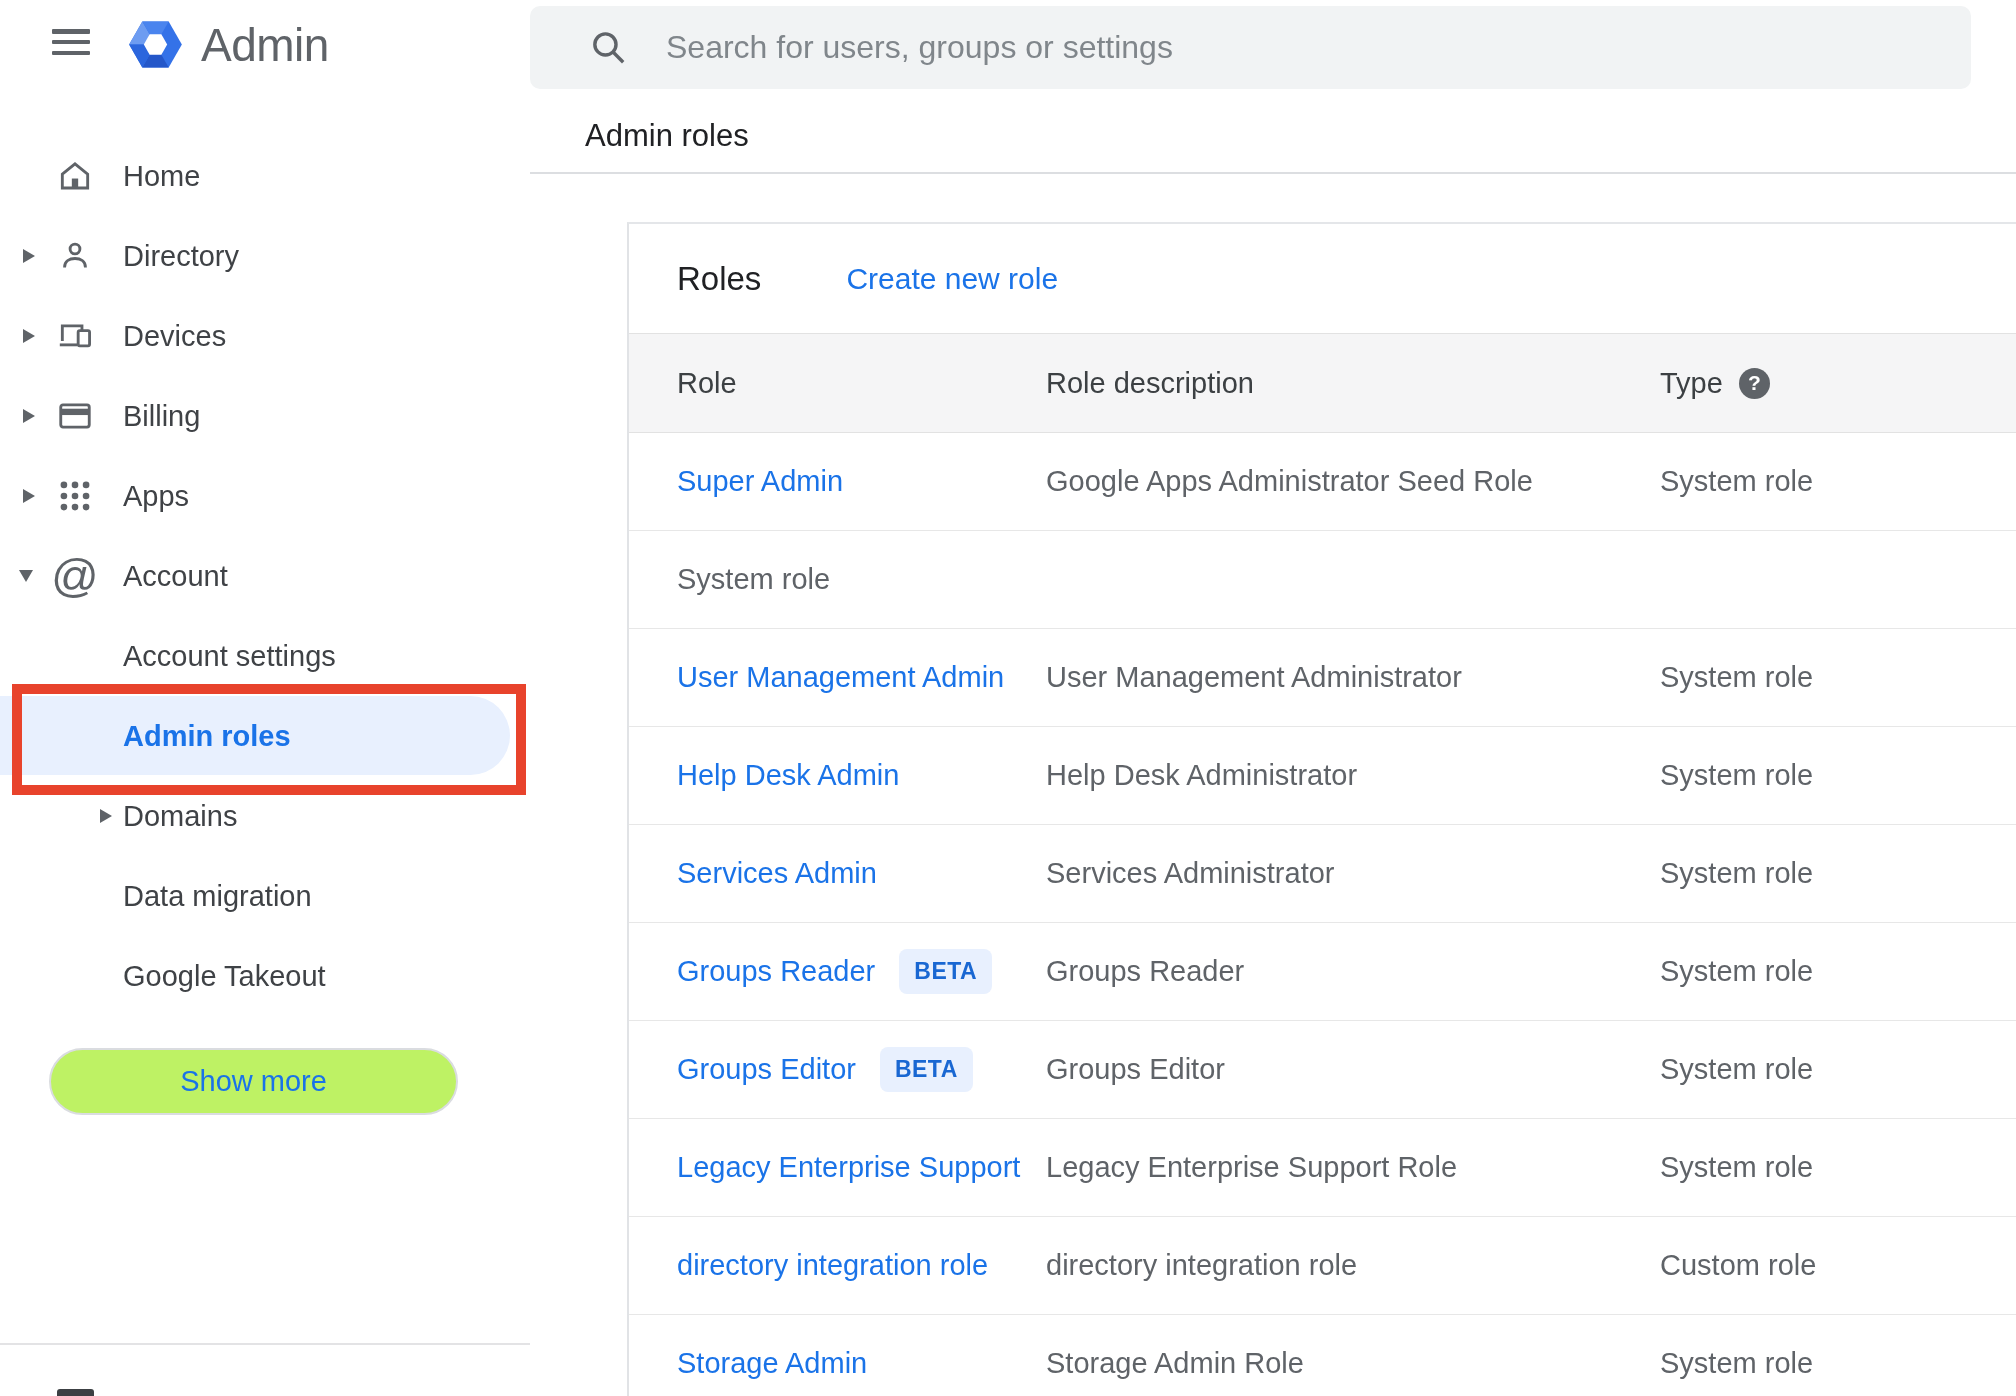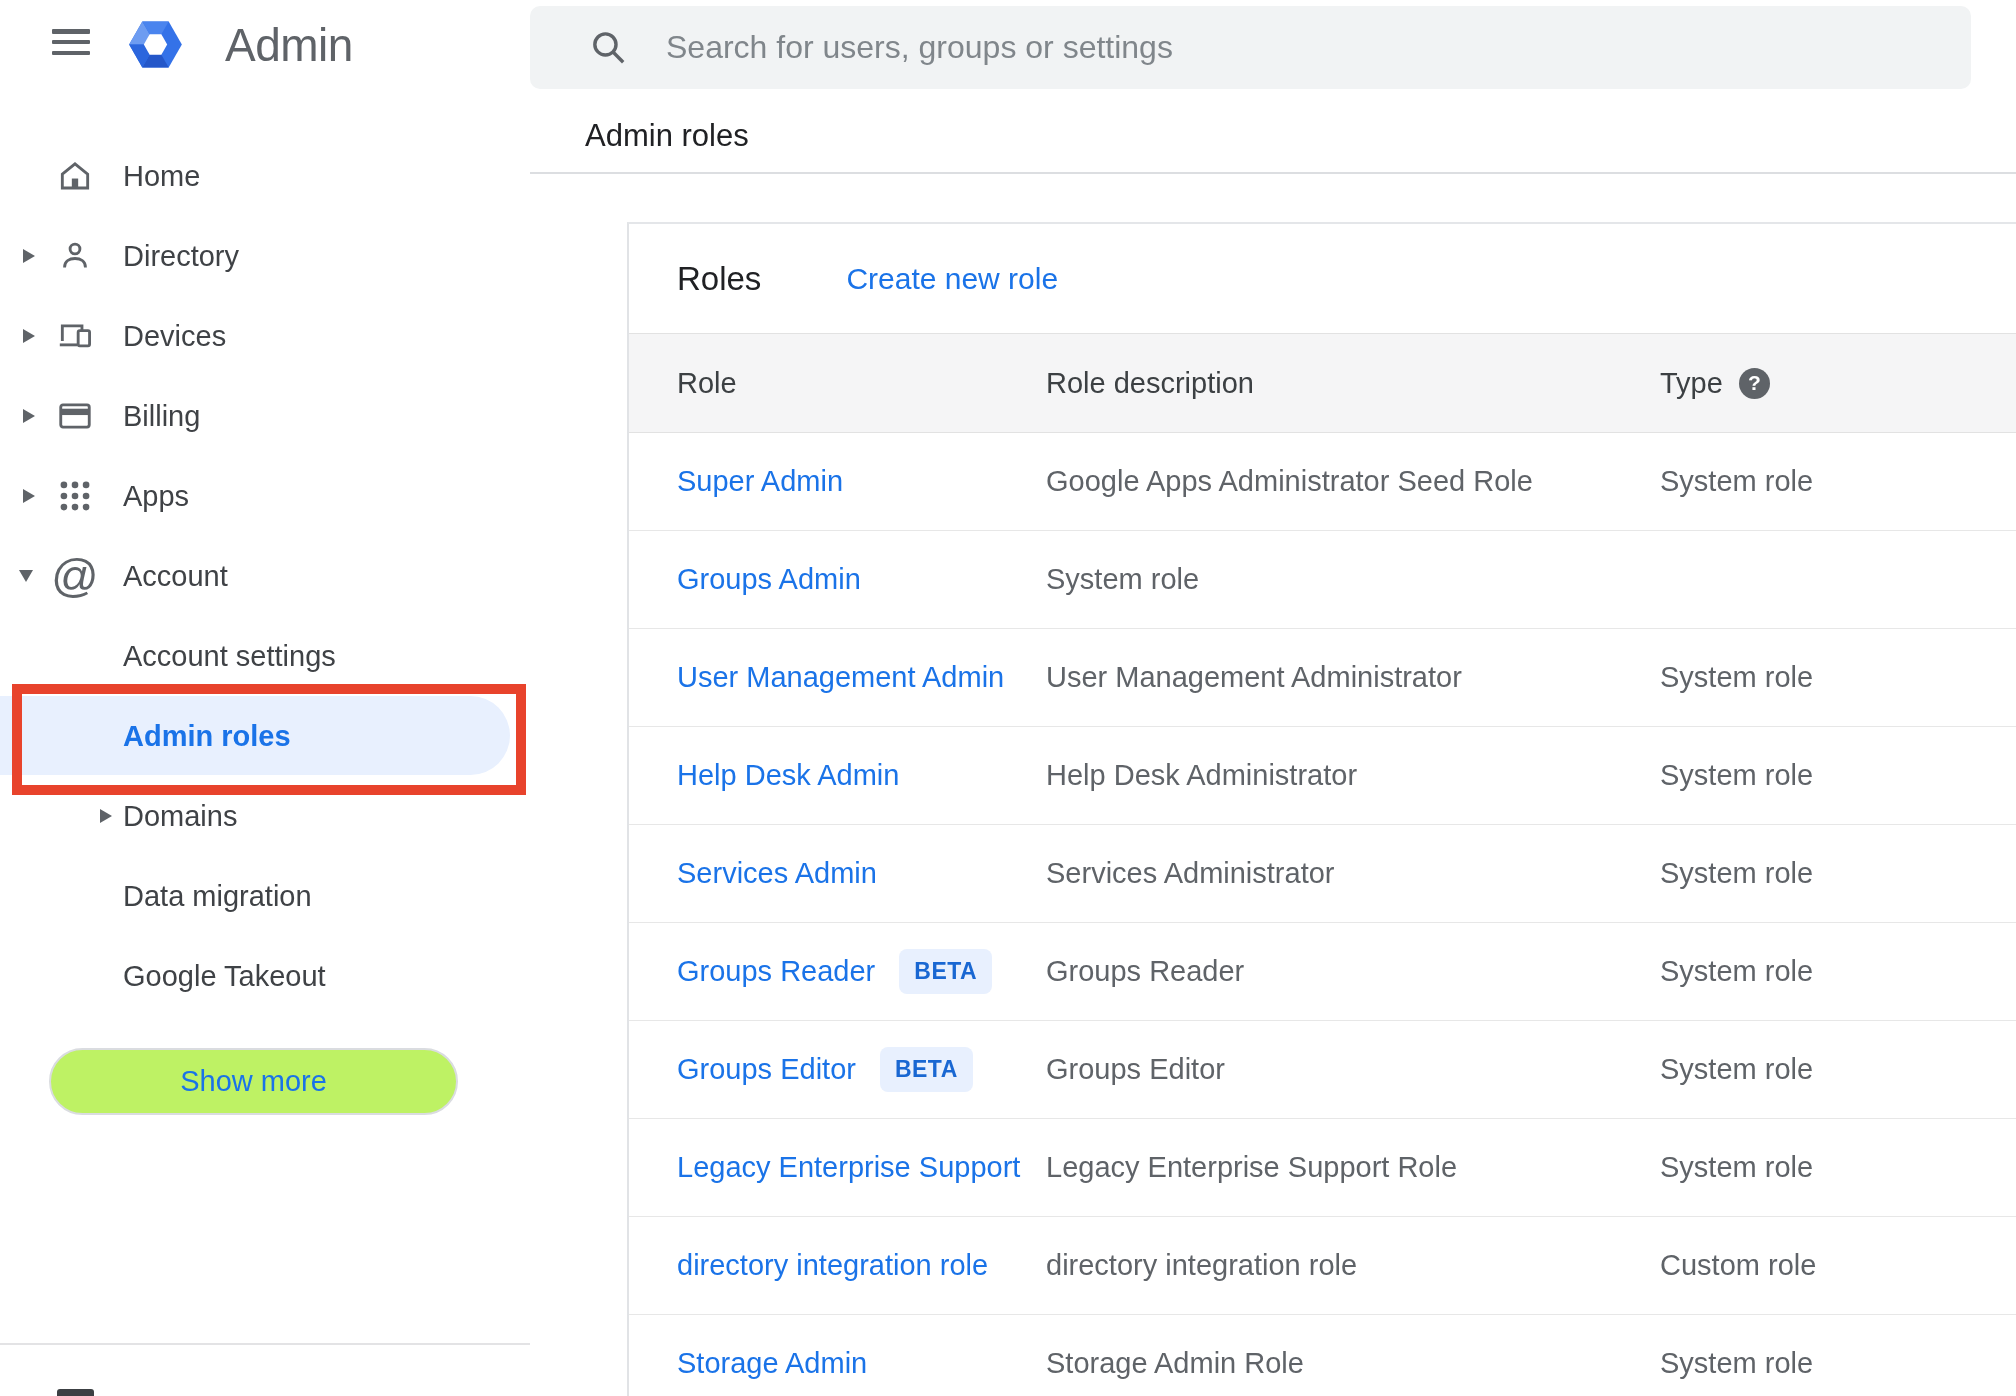--- a/index.html
+++ b/index.html
@@ -10,21 +10,21 @@
     -webkit-font-smoothing:antialiased;
   }
 
   
   .sidebar { position:absolute; left:0; top:0; width:530px; height:1396px; background:#fff; z-index:2; }
 
   .hamburger { position:absolute; left:52px; top:29px; width:38px; height:26px;
     display:flex; flex-direction:column; justify-content:space-between; cursor:pointer; }
   .hamburger span { display:block; height:4.5px; background:#5f6368; border-radius:1px; }
 
-  .logo-wrap { position:absolute; left:127px; top:17px; display:flex; align-items:flex-end;gap:24px; }
+  .logo-wrap { position:absolute; left:127px; top:17px; display:flex; align-items:flex-end; }
   .logo-hex { width:57px; height:55px; }
   .logo-text { margin-left:17px; font-size:46px; color:#5f6368; letter-spacing:-0.5px; }
 
   .nav { position:absolute; left:0; top:136px; width:530px; }
   .nav-item { position:relative; height:80px; display:flex; align-items:center; cursor:pointer; }
   .nav-item .lbl { position:relative; z-index:1; margin-left:123px; font-size:29px; color:#3f4246; }
   .nav-item.selected .lbl { color:#1a73e8; font-weight:700; }
   .nav-item.selected::before { content:""; position:absolute; left:0; top:0; width:510px; height:79px;
     background:#e8f0fe; border-radius:0 40px 40px 0; }
 
@@ -237,23 +237,20 @@
 
     <div class="trow">
       <span class="role-cell">
           <a class="role-link">Super Admin</a>
         </span>
       <span class="desc-cell">Google Apps Administrator Seed Role</span>
       <span class="type-cell">System role</span>
     </div>
 
     <div class="trow">
-      <span class="role-cell">
-          <a class="role-link">Groups Admin</a>
-        </span>
       <span class="type-cell">System role</span>
     </div>
 
     <div class="trow">
       <span class="role-cell">
           <a class="role-link">User Management Admin</a>
         </span>
       <span class="desc-cell">User Management Administrator</span>
       <span class="type-cell">System role</span>
     </div>

